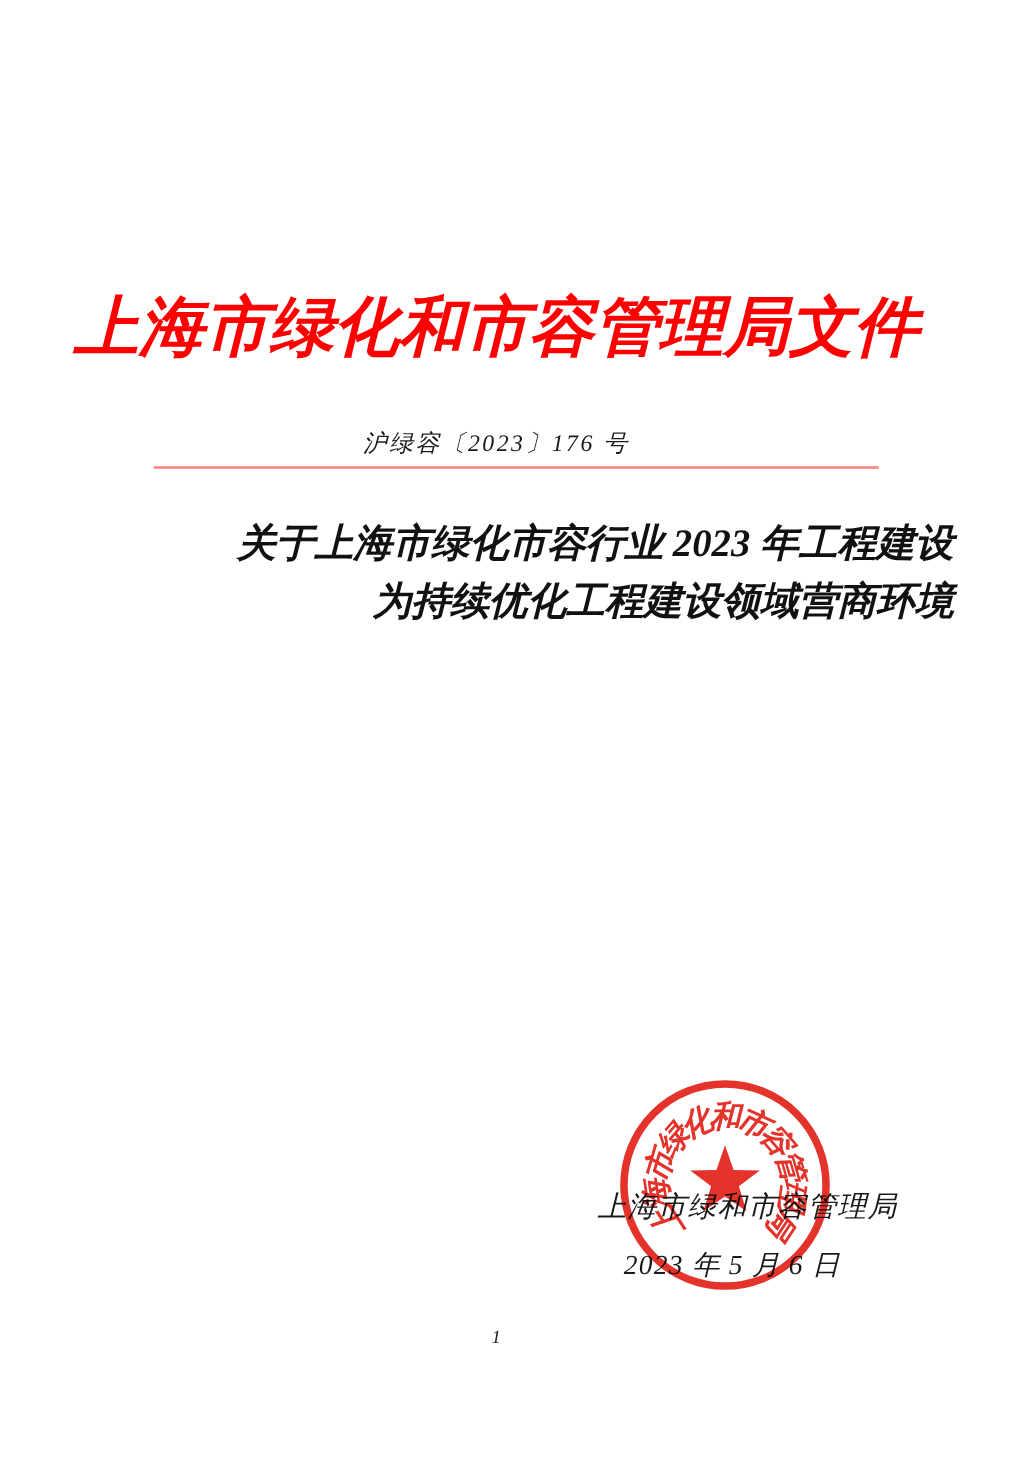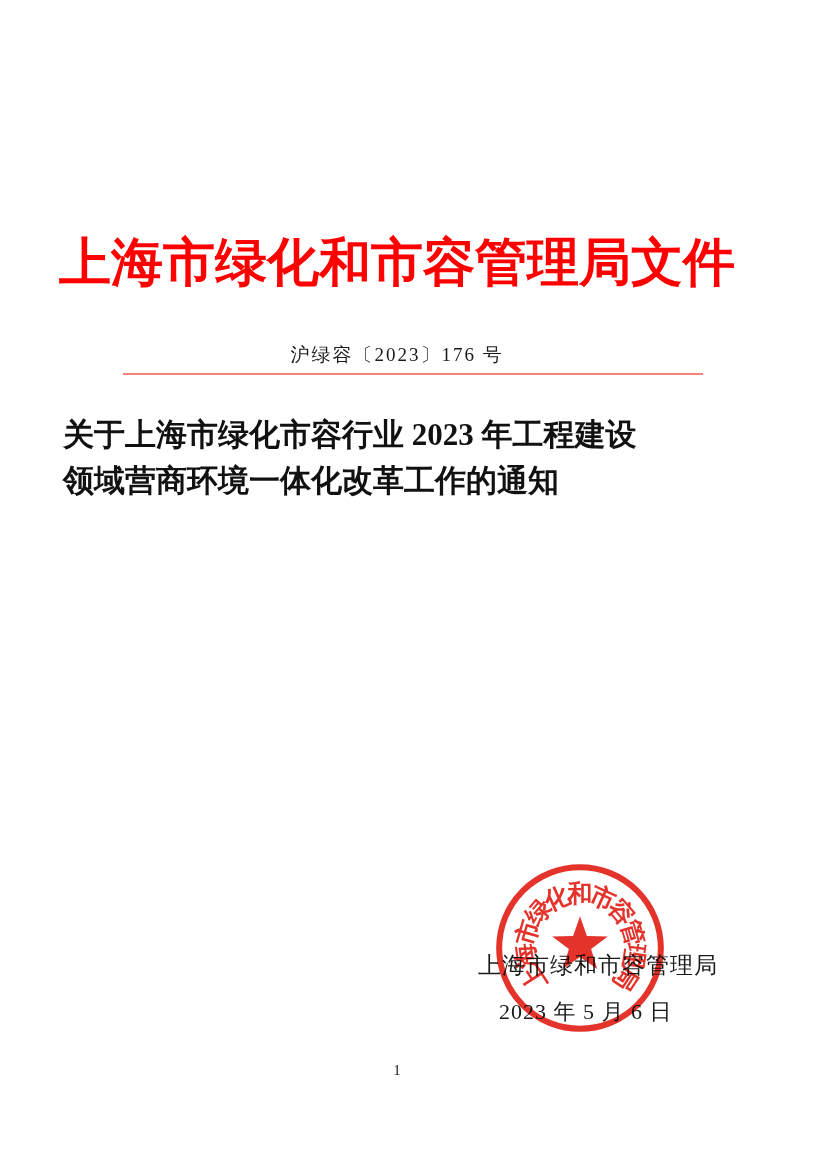--- a/index.html
+++ b/index.html
@@ -5,20 +5,21 @@
   * { margin: 0; padding: 0; box-sizing: border-box; }
   html, body { background: #ffffff; }
   body { font-family: "Liberation Serif", "DejaVu Serif", serif; }
 
   .page {
     position: relative;
     width: 794px;
     height: 1169px;
     background: #ffffff;
     overflow: hidden;
+    font-style: italic;
   }
 
   .header-title {
     position: absolute;
     top: 230px;
     left: 0;
     width: 100%;
     text-align: center;
     font-size: 52px;
     font-weight: bold;
@@ -46,21 +47,21 @@
     width: 580px;
     height: 2px;
     background: #f5827a;
   }
 
   .doc-title {
     position: absolute;
     top: 412px;
     left: 63px;
     width: 700px;
-    text-align: left;
+    text-align: right;
     font-size: 31px;
     font-weight: bold;
     color: #111111;
     line-height: 46px;
   }
 
   .body-block {
     position: absolute;
     top: 539px;
     left: 124px;
@@ -135,21 +136,21 @@
 <div class="page">
 
   <div class="header-title">上海市绿化和市容管理局文件</div>
 
   <div class="doc-number">沪绿容〔2023〕176 号</div>
 
   <div class="red-rule"></div>
 
   <div class="doc-title">
     <div>关于上海市绿化市容行业 2023 年工程建设</div>
-    <div>领域营商环境一体化改革工作的通知</div>
+    <div>为持续优化工程建设领域营商环境</div>
   </div>
 
 
   <div class="signature">上海市绿和市容管理局</div>
 
   <div class="sign-date">2023 年 5 月 6 日</div>
 
   <svg class="seal" viewBox="0 0 200 200" xmlns="http://www.w3.org/2000/svg">
     <circle cx="100" cy="100" r="94" fill="none" stroke="#e2231a" stroke-width="7"></circle>
     <path fill="#e2231a" d="M100,63 L108,86 L132.3,86.5 L112.9,101.2 L120,124.5 L100,110.6 L80,124.5 L87.1,101.2 L67.7,86.5 L92,86 Z"></path>

